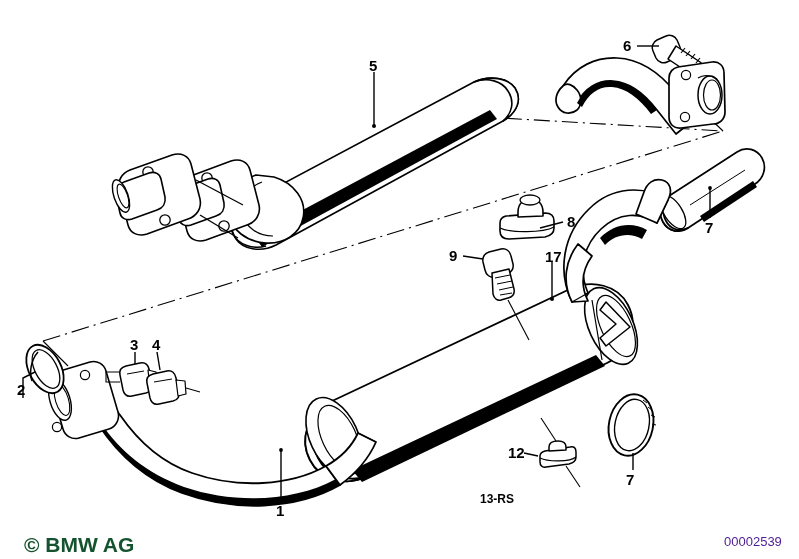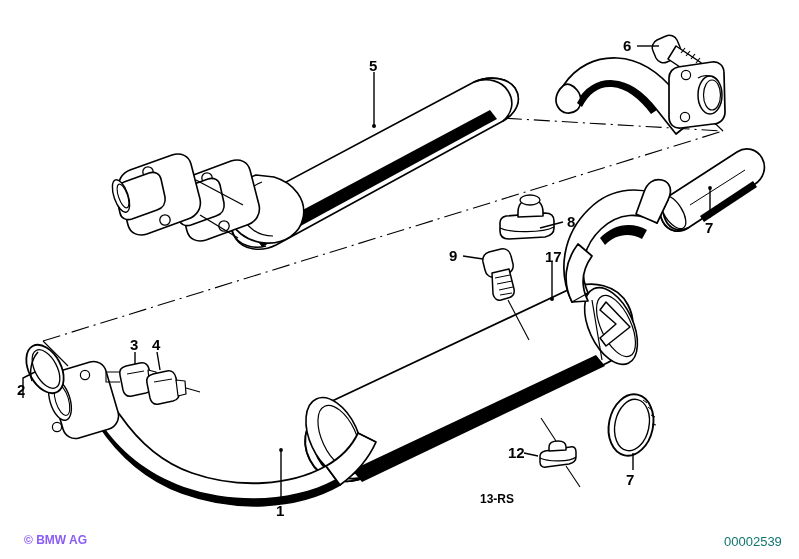--- a/index.html
+++ b/index.html
@@ -18,26 +18,26 @@
     font-size:15px;
     line-height:15px;
     color:#000;
     white-space:nowrap;
     user-select:none;
   }
   .callout-label.rs{font-size:12px;letter-spacing:0px;}
   #footer-left{
     position:absolute;left:24px;top:533px;
     font-family:"Liberation Sans", sans-serif;
-    font-weight:bold;font-size:12px;color:#8b5cf6;white-space:nowrap;
+    font-weight:bold;font-size:21px;color:#14532d;white-space:nowrap;
   }
   #footer-right{
     position:absolute;left:724px;top:534px;
     font-family:"Liberation Sans", sans-serif;
-    font-weight:normal;font-size:13px;color:#0f766e;white-space:nowrap;
+    font-weight:normal;font-size:13px;color:#4c1d95;white-space:nowrap;
   }
 </style>
 </head>
 <body>
 
 <div id="diagram-root">
 
   <svg id="parts-svg" viewBox="0 0 799 559">
 
     <g fill="none" stroke="#000" stroke-width="1.1" stroke-dasharray="18 5 2 5">

